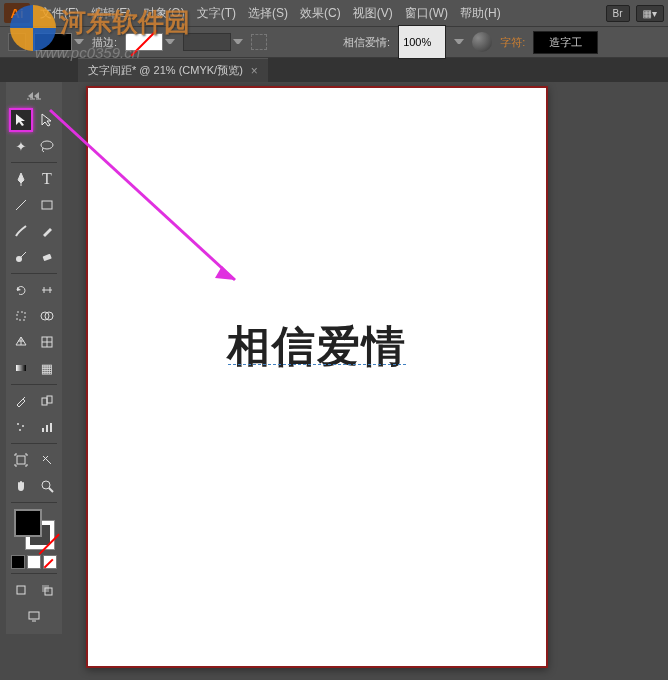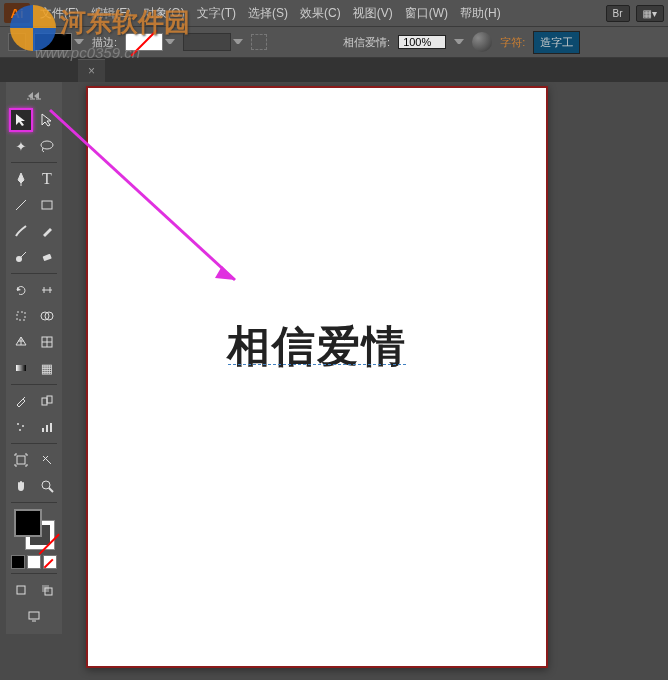--- a/index.html
+++ b/index.html
@@ -10,23 +10,23 @@
 .menu-item{padding:3px 6px;cursor:pointer}
 .menu-right{margin-left:auto;display:flex;gap:6px;align-items:flex-end}
 .menu-btn{background:#3a3a3a;color:#ccc;padding:2px 6px;font-size:10px;border:1px solid #222;border-radius:2px}
 
 .optbar{height:32px;background:#535353;display:flex;align-items:center;padding:0 8px;gap:8px;font-size:11px;color:#ccc;border-top:1px solid #3a3a3a;border-bottom:1px solid #3a3a3a}
 .opt-icon{width:18px;height:18px;border:1px solid #666;background:#444}
 .swatch{width:38px;height:18px;background:#000;border:1px solid #777}
 .swatch.none{background:#fff;position:relative}
 .swatch.none::after{content:"";position:absolute;left:0;right:0;top:50%;border-top:2px solid red;transform:rotate(-45deg)}
 .dd{width:10px;height:6px;border-left:4px solid transparent;border-right:4px solid transparent;border-top:5px solid #999}
-.opacity-input{width:48px;height:14px;background:#e8e8e8;border:1px solid #222;font-size:11px;padding:0 4px}
+.opacity-input{width:48px;height:34px;background:#e8e8e8;border:1px solid #222;font-size:11px;padding:0 4px}
 .style-btn{width:20px;height:20px;border-radius:50%;background:radial-gradient(circle at 30% 30%,#888,#333)}
-.char-btn{background:#0c4a6e;color:#ccc;padding:3px 6px;font-size:11px;border:1px solid #222}
+.char-btn{background:#000000;color:#ccc;padding:3px 15px;font-size:11px;border:1px solid #222}
 
 .tabbar{height:24px;background:#333;display:flex;align-items:center;padding-left:78px;font-size:11px;color:#ccc}
 .tab{background:#404040;padding:4px 10px;display:flex;align-items:center;gap:8px;border-top:1px solid #555}
 .tab-close{color:#999;cursor:pointer;font-size:12px}
 
 .tools{position:absolute;left:6px;top:82px;width:56px;background:#535353;padding:4px 3px}
 .tools-handle{height:6px;display:flex;justify-content:center;gap:1px;margin-bottom:4px}
 .tools-handle span{width:2px;height:2px;background:#888}
 .tool-dbl{width:12px;height:8px;margin:0 auto 4px}
 .tool-row{display:flex;gap:2px;margin-bottom:2px}
@@ -100,20 +100,21 @@
   <span>相信爱情:</span>
   <input class="opacity-input" value="100%" style="">
   <div class="dd"></div>
   <div class="style-btn"></div>
   <span style="color:#d08030">字符:</span>
   <div class="char-btn">造字工</div>
 </div>
 
 <div class="tabbar">
   <div class="tab">
+    <span>文字间距* @ 21% (CMYK/预览)</span>
     <span class="tab-close">×</span>
   </div>
 </div>
 
 <div class="tools">
   <div class="tool-dbl">
     <svg width="12" height="8">
         <path d="M0 4 L5 0 L5 8 Z M6 4 L11 0 L11 8 Z" fill="#aaa"></path>
       </svg>
   </div>

